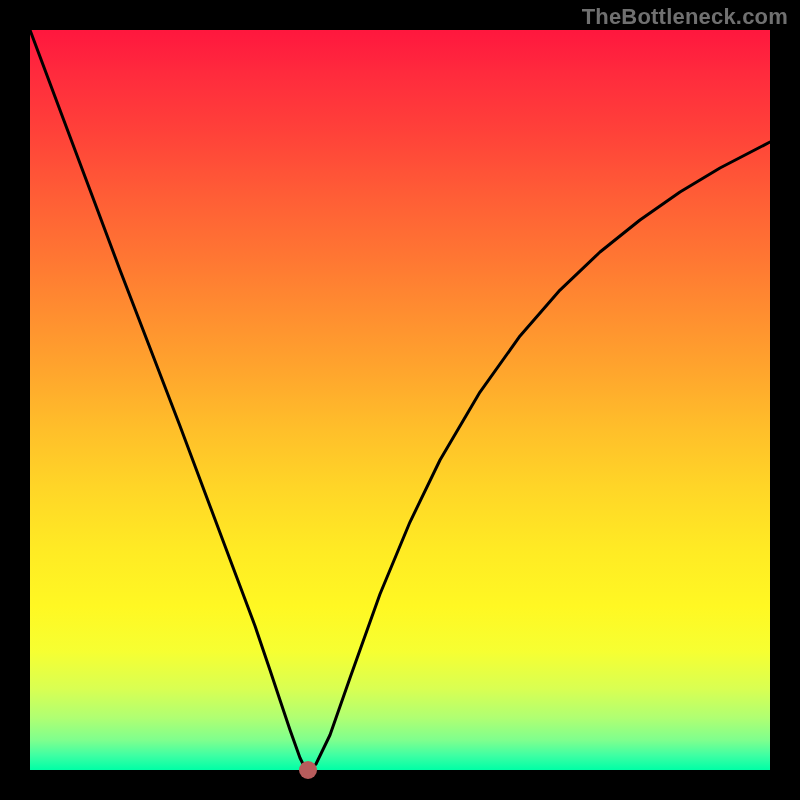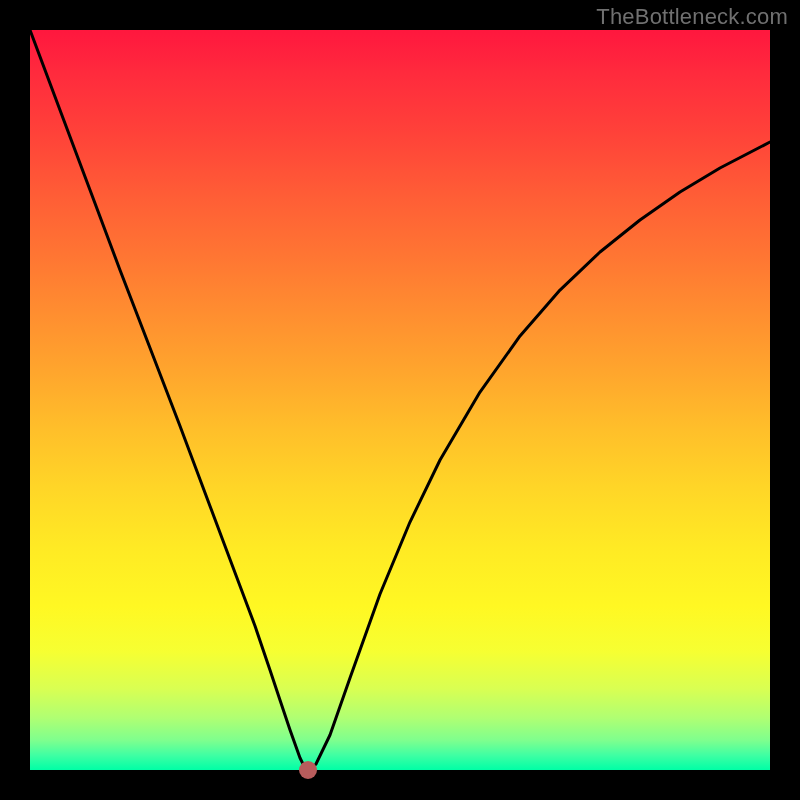--- a/index.html
+++ b/index.html
@@ -10,21 +10,21 @@
     position: relative;
     background: #000;
   }
   .watermark {
     position: absolute;
     top: 4px;
     right: 12px;
     color: #707070;
     font-family: Arial, Helvetica, sans-serif;
     font-size: 22px;
-    font-weight: 400;
+    font-weight: 700;
     z-index: 10;
     letter-spacing: 0.2px;
   }
   .plot-area {
     position: absolute;
     left: 30px;
     top: 30px;
     width: 740px;
     height: 740px;
   }

